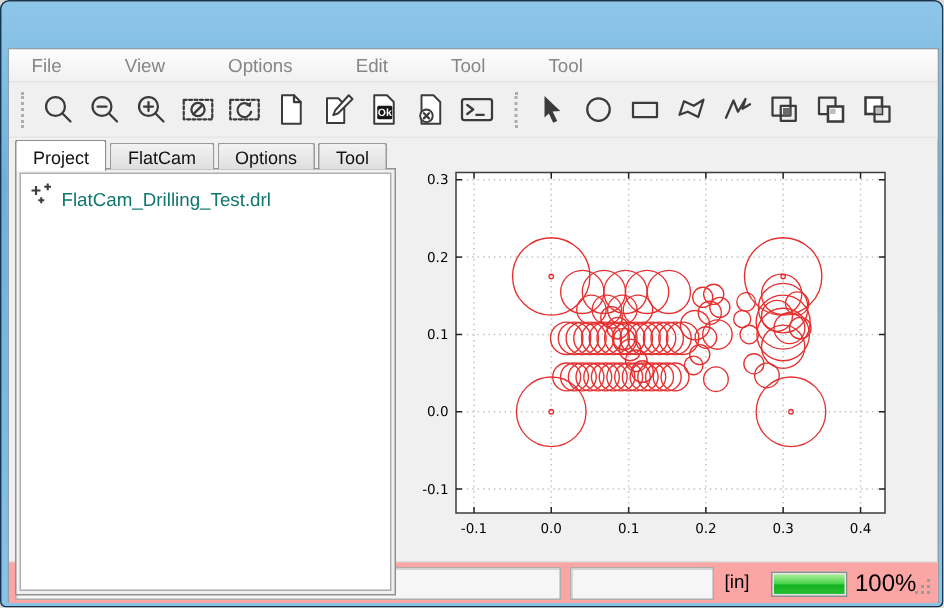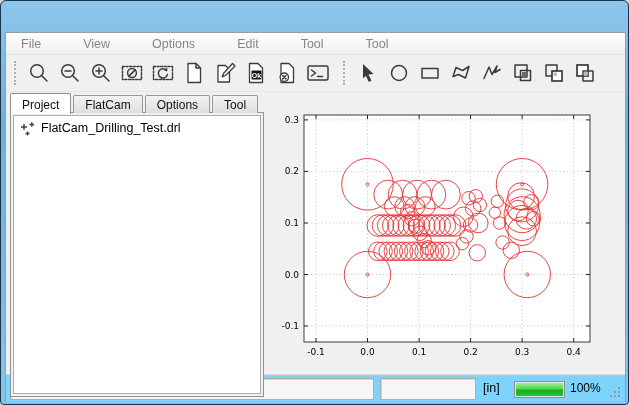--- a/index.html
+++ b/index.html
@@ -30,34 +30,34 @@
   .ic{stroke:#3b3b3b;stroke-width:1.5;fill:none;stroke-linecap:round;stroke-linejoin:round;}
   .icf{fill:#3b3b3b;stroke:none;}
   .page{fill:#ffffff;stroke:#3b3b3b;stroke-width:1.3;stroke-linejoin:round;}
   
   .tabs{position:absolute;left:4px;top:59px;height:21px;display:flex;align-items:flex-end;z-index:3;}
   .tab{font-size:12px;color:#111;padding:2px 11px 3px 11px;border:1px solid #999;border-bottom:none;
     border-radius:2px 2px 0 0;background:linear-gradient(180deg,#f3f3f3,#dedede);height:18px;margin-right:2px;}
   .tab.active{background:#ffffff;height:21px;padding-top:4px;margin-bottom:-1px;border-color:#8f8f8f;}
   .tree-panel{position:absolute;left:4px;top:79px;width:254px;height:285px;background:#f0f0f0;border:1px solid #8f9396;padding:2px;z-index:2;}
   .tree-inner{width:100%;height:100%;background:#ffffff;border:1px solid #abadb3;padding:3px 2px;}
-  .tree-item{display:flex;align-items:flex-start;gap:6px;padding:2px 3px;font-size:12.5px;color:#000000;}
+  .tree-item{display:flex;align-items:flex-end;gap:6px;padding:2px 3px;font-size:12.5px;color:#0f766e;}
   
   .plot-panel{position:absolute;left:262px;top:60px;width:355px;height:281px;background:#f0f0f0;}
   .plot-panel svg{display:block;}
   
-  .statusbar{position:absolute;left:0;top:341px;width:100%;height:28px;background:#7dd3fc;border-top:1px solid #dcdcdc;}
+  .statusbar{position:absolute;left:0;top:341px;width:100%;height:28px;background:#fca5a5;border-top:1px solid #dcdcdc;}
   .sunken{position:absolute;top:3px;height:22px;background:#f6f6f6;border:1px solid #adadad;
     box-shadow:inset 1px 1px 0 rgba(120,120,120,.25);font-size:12.5px;color:#000;display:flex;align-items:center;padding:0 5px;}
   .status-msg{left:4px;width:364px;}
   .status-aux{left:374px;width:96px;}
   .units{position:absolute;left:477px;top:6px;font-size:12.5px;color:#000;}
   .pbar{position:absolute;left:508px;top:6px;width:51px;height:17px;border:1px solid #8e8e8e;background:#e6e6e6;padding:1px;}
   .pfill{height:100%;background:linear-gradient(180deg,#a8ec97 0%,#4fd650 45%,#12b31f 55%,#2cbd35 100%);}
-  .ppct{position:absolute;left:564px;top:6px;font-size:12px;color:#000;}
+  .ppct{position:absolute;left:564px;top:6px;font-size:16px;color:#000;}
   .resize-grip{position:absolute;right:3px;top:10px;}
 </style>
 </head>
 <body>
 
 <div class="window">
 
 
   <div class="client">
 

